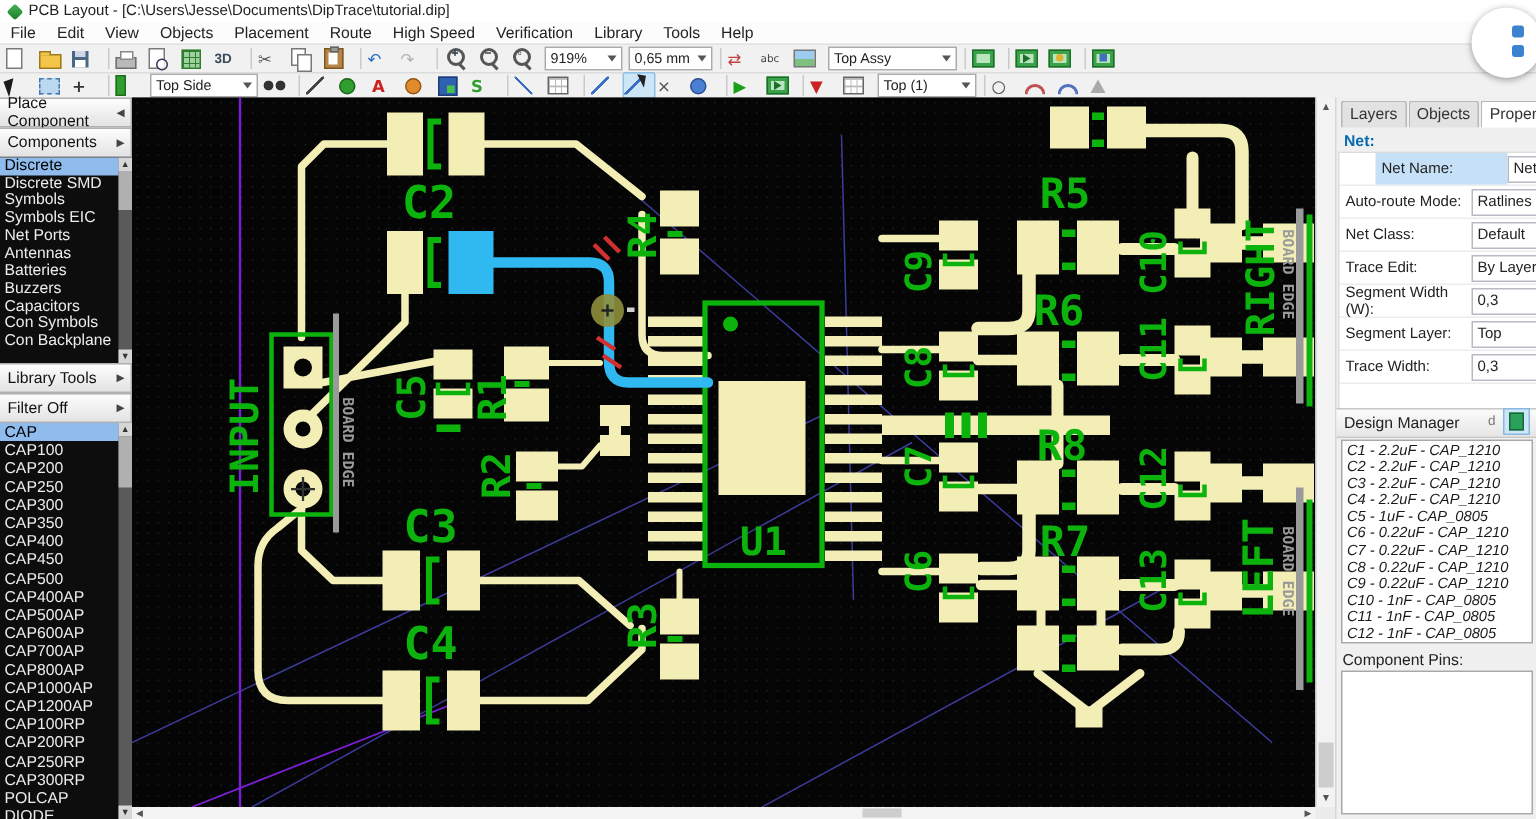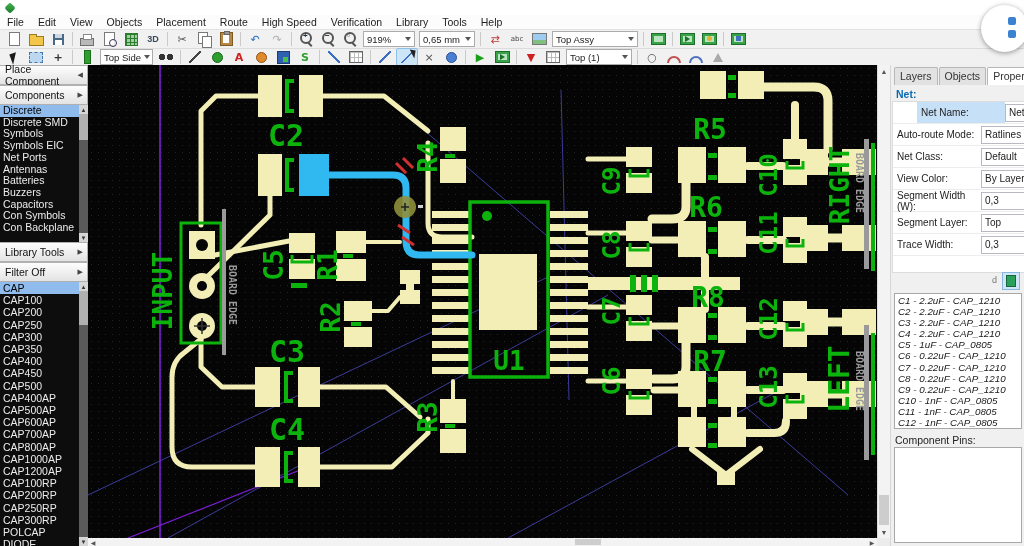--- a/index.html
+++ b/index.html
@@ -13,21 +13,21 @@
   .overlay-circle{position:absolute;left:981px;top:5px;width:47px;height:47px;border-radius:50%;background:#fff;box-shadow:0 1px 5px rgba(0,0,0,.4);z-index:60;}
   .overlay-circle i{position:absolute;left:27px;width:8px;height:8px;border-radius:2px;background:#3b82d0;}
   .overlay-circle i.d1{top:12px}.overlay-circle i.d2{top:25px}
   
   .menubar{position:absolute;left:0;top:15px;width:1024px;height:14px;background:#fcfcfc;display:flex;align-items:center;font-size:10.5px;color:#222;}
   .mitem{padding:0 7px;}
   
   .tb{position:absolute;left:0;width:1024px;background:#f1f1f1;display:flex;align-items:center;padding-left:3px;box-sizing:border-box;}
   #tb1{top:29px;height:19px;border-top:1px solid #e2e2e2;}
   #tb2{top:48px;height:17px;border-top:1px solid #dcdcdc;}
-  .tbtn{width:20px;height:16px;display:flex;align-items:center;justify-content:center;border:1px solid transparent;border-radius:2px;font-size:11px;line-height:1;flex:none;}
+  .tbtn{width:20px;height:16px;display:flex;align-items:center;justify-content:flex-start;border:1px solid transparent;border-radius:2px;font-size:11px;line-height:1;flex:none;}
   .tbtn.sel{background:#cde6f7;border-color:#8fc0e8;}
   .tsep{width:1px;height:14px;background:#c9c9c9;margin:0 3px;flex:none;}
   .combo{height:16px;background:#fff;border:1px solid #ababab;font-size:9.5px;display:flex;align-items:center;justify-content:space-between;padding:0 3px;color:#222;margin:16px 2px;flex:none;box-sizing:border-box;white-space:nowrap;}
   .combo .arr{width:0;height:0;border-left:3px solid transparent;border-right:3px solid transparent;border-top:4px solid #555;margin-left:3px;flex:none;}
   
   .ic-glyph{font-family:"DejaVu Sans",sans-serif;font-style:normal;}
   .ic-glyph.bold{font-weight:bold;} .ic-glyph.tiny{font-size:7px;}
   .ic-page{width:9px;height:12px;background:#fff;border:1px solid #7a7a7a;}
   .ic-folder{width:13px;height:8px;background:#f3c64a;border:1px solid #9c7a1e;position:relative;margin-top:3px;}
   .ic-folder::before{content:"";position:absolute;top:-3px;left:-1px;width:6px;height:2px;background:#f3c64a;border:1px solid #9c7a1e;border-bottom:none;}
@@ -121,20 +121,21 @@
   .cp-label{position:absolute;left:4px;top:369px;font-size:10.5px;color:#222;}
   .cp-box{position:absolute;left:3px;top:382px;width:128px;height:96px;background:#fff;border:1px solid #a8a8a8;box-sizing:border-box;}
 </style>
 </head>
 <body>
 
 <div id="app">
 
   <div class="titlebar">
     <span class="app-icon"></span>
+    <span>PCB Layout - [C:\Users\Jesse\Documents\DipTrace\tutorial.dip]</span>
   </div>
   <div class="winbtn" style="left:908px;">
       <span class="dash"></span>
     </div>
   <div class="winbtn" style="left:946px;">
       <span class="box"></span>
     </div>
   <div class="overlay-circle">
       <i class="d1"></i>
       <i class="d2"></i>
@@ -255,21 +256,21 @@
       <span class="tbtn">
         <i class="ic-selrect"></i>
       </span>
       <span class="tbtn">
         <i class="ic-glyph bold" style="color: rgb(51, 51, 51);">+</i>
       </span>
       <span class="tsep"></span>
       <span class="tbtn">
         <i class="ic-layerbar"></i>
       </span>
-      <span class="combo" style="width: 53px; align-items: center;">
+      <span class="combo" style="width: 72px; align-items: center;">
         <span>Top Side</span>
         <span class="arr"></span>
       </span>
       <span class="tbtn">
         <i class="ic-binoc"></i>
       </span>
       <span class="tsep"></span>
       <span class="tbtn">
         <i class="ic-line"></i>
       </span>
@@ -691,36 +692,39 @@
         </div>
         <div class="prow">
           <div class="plabel">Auto-route Mode:</div>
           <div class="pvalue">Ratlines</div>
         </div>
         <div class="prow">
           <div class="plabel">Net Class:</div>
           <div class="pvalue">Default</div>
         </div>
         <div class="prow">
-          <div class="plabel">View Color:</div>
+          <div class="plabel">Trace Edit:</div>
           <div class="pvalue">By Layers</div>
         </div>
         <div class="prow">
           <div class="plabel">Segment Width (W):</div>
           <div class="pvalue">0,3</div>
         </div>
         <div class="prow">
           <div class="plabel">Segment Layer:</div>
           <div class="pvalue">Top</div>
         </div>
         <div class="prow">
           <div class="plabel">Trace Width:</div>
           <div class="pvalue">0,3</div>
         </div>
       </div>
+    <div class="dm-head">
+      <span>Design Manager</span>
+    </div>
     <span class="dm-btn1">d</span>
     <span class="dm-btn2">
         <i></i>
       </span>
     <div class="dm-list" id="dm-list">
         <div class="dmrow">C1 - 2.2uF - CAP_1210</div>
         <div class="dmrow">C2 - 2.2uF - CAP_1210</div>
         <div class="dmrow">C3 - 2.2uF - CAP_1210</div>
         <div class="dmrow">C4 - 2.2uF - CAP_1210</div>
         <div class="dmrow">C5 - 1uF - CAP_0805</div>

